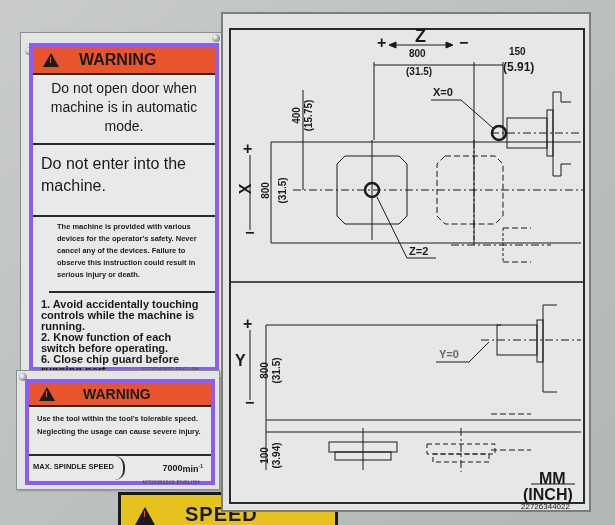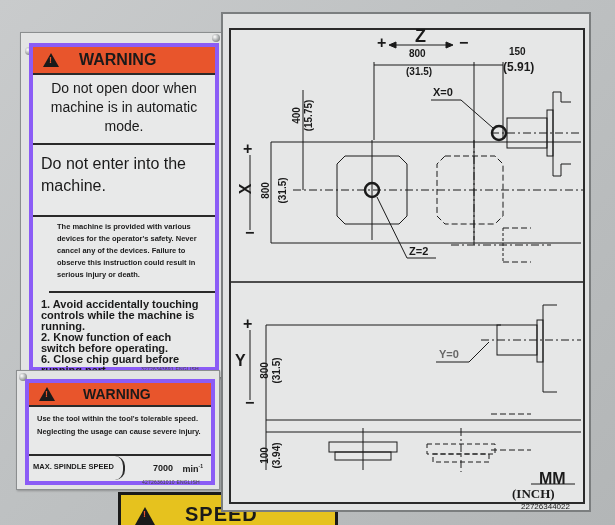--- a/index.html
+++ b/index.html
@@ -57,21 +57,21 @@
   <div class="box" style="position:absolute;left:8px;top:8px;width:182px;height:98px;">
     <div class="warn-head" style="height:22px;font-size:14px;">
       <span class="tri"></span>
       <span style="margin-left:14px;">WARNING</span>
     </div>
     <div class="sec" style="height:38px;font-size:7.5px;line-height:13px;font-weight:bold;padding-top:5px;">
       <span>Use the tool within the tool's tolerable speed. Neglecting the usage can cause severe injury.</span>
     </div>
     <div style="display:flex;height:24px;font-size:7.5px;font-weight:bold;color:#1a1a1a;">
       <div style="width:86px;border-right:2px solid #2a2a2a;padding:6px 4px;border-radius:10px;">MAX. SPINDLE SPEED</div>
-      <div style="flex:1;display:flex;justify-content:space-between;align-items:center;padding:0 8px 0 28px;font-size:9px;">
+      <div style="flex:1;display:flex;justify-content:flex-end;align-items:center;padding:0 8px 0 28px;font-size:9px;">
         <span>7000</span>
         <span><span>min</span><sup style="font-size:5px;">-1</sup></span>
       </div>
     </div>
   </div>
   <div class="code" style="left:125px;top:108px;">42726361010 ENGLISH</div>
 </div>
 
 <div class="caution">
   <span class="tri" style="position:absolute;left:14px;top:12px;margin:0;border-left-width:10px;border-right-width:10px;border-bottom-width:18px;"></span>
@@ -181,16 +181,16 @@
 
     <span class="lbl" style="left:12px;top:285px;font-size:16px;">+</span>
     <span class="lbl" style="left:4px;top:322px;font-size:16px;">Y</span>
     <span class="lbl" style="left:14px;top:364px;font-size:16px;">−</span>
     <span class="lbl rot" style="left:25px;top:335px;font-size:10px;">800</span>
     <span class="lbl rot" style="left:32px;top:335px;font-size:10px;">(31.5)</span>
     <span class="lbl rot" style="left:25px;top:420px;font-size:10px;">100</span>
     <span class="lbl rot" style="left:32px;top:420px;font-size:10px;">(3.94)</span>
 
     <span class="lbl" style="left:308px;top:440px;font-size:16px;">MM</span>
-    <span class="lbl" style="left:281px;top:456px;font-size:13px;font-family:Liberation Serif, serif;">(INCH)</span>
+    <span class="lbl" style="left:292px;top:456px;font-size:16px;">(INCH)</span>
     <span class="lbl" style="left:290px;top:472px;font-size:8px;font-weight:normal;">22726344022</span>
   </div>
 </div>
 
 </body></html>

